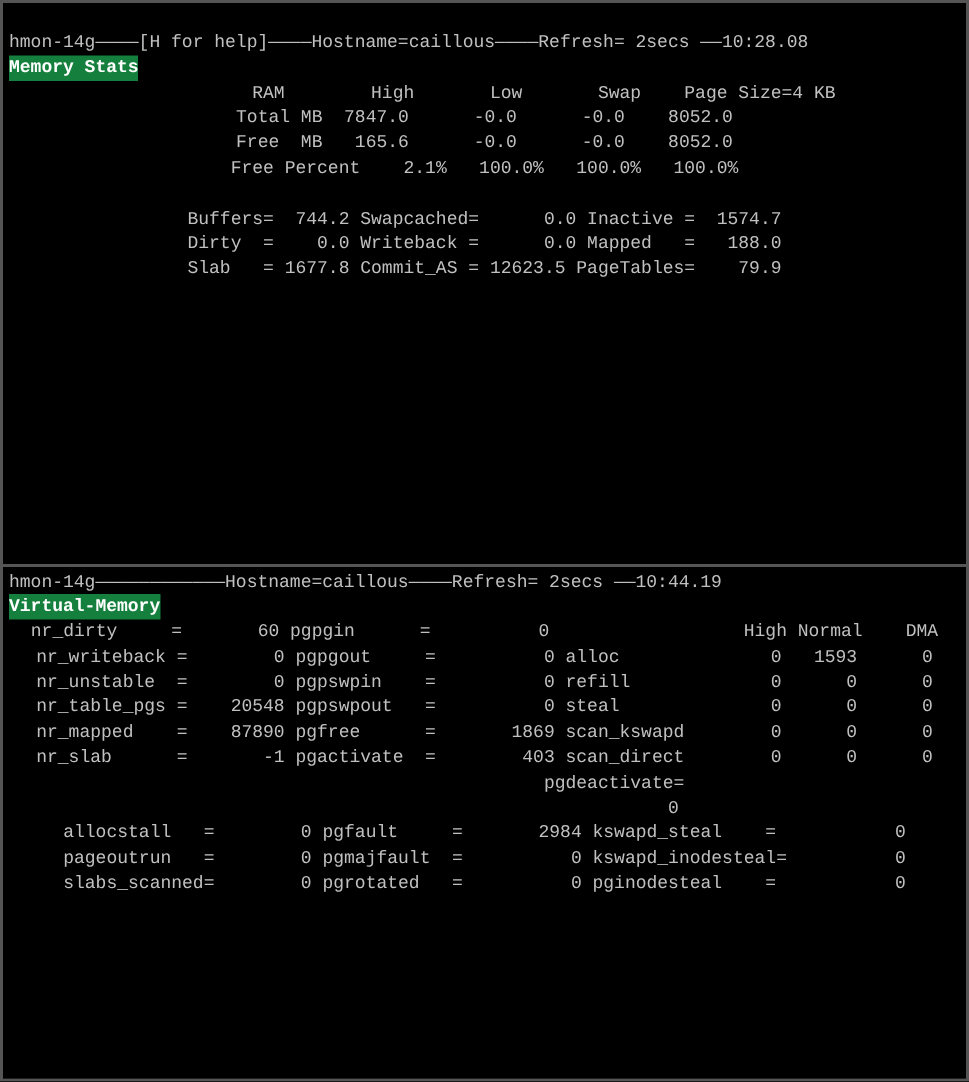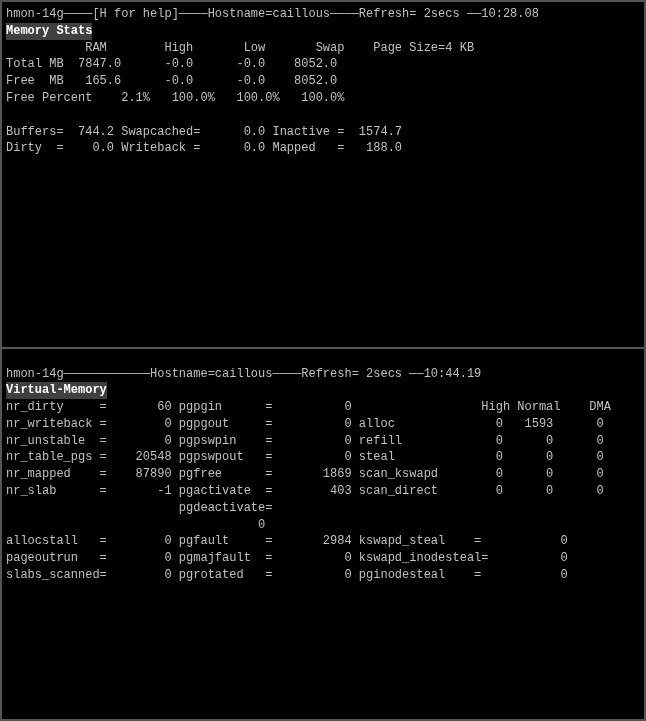--- a/index.html
+++ b/index.html
@@ -33,54 +33,56 @@
     .panel-divider {
       height: 2px;
       background: #555;
     }
     .header-line {
       color: #c0c0c0;
       white-space: pre;
       font-size: 12px;
     }
     .section-title {
-      background: #404040;
+      background: #15803d;
       color: #ffffff;
       font-weight: bold;
       display: inline-block;
     }
     .data-line {
       white-space: pre;
       font-size: 12px;
       color: #c0c0c0;
+      text-align: center;
     }
     .panel-top {
-      padding: 4px 4px;
+      padding: 18px 4px;
     }
     .panel-bottom {
-      padding: 17px 4px;
+      padding: 2px 4px;
     }
   </style>
 </head>
 <body>
 
 <div class="terminal-wrapper">
 
   <div class="panel panel-top">
     <div class="header-line">hmon-14g————[H for help]————Hostname=caillous————Refresh= 2secs ——10:28.08</div>
     <div>
       <span class="section-title">Memory Stats</span>
     </div>
     <div class="data-line">           RAM        High       Low       Swap    Page Size=4 KB</div>
     <div class="data-line">Total MB  7847.0      -0.0      -0.0    8052.0</div>
     <div class="data-line">Free  MB   165.6      -0.0      -0.0    8052.0</div>
     <div class="data-line">Free Percent    2.1%   100.0%   100.0%   100.0%</div>
     <div class="data-line">&nbsp;</div>
     <div class="data-line">Buffers=  744.2 Swapcached=      0.0 Inactive =  1574.7</div>
     <div class="data-line">Dirty  =    0.0 Writeback =      0.0 Mapped   =   188.0</div>
+    <div class="data-line">Slab   = 1677.8 Commit_AS = 12623.5 PageTables=    79.9</div>
   </div>
 
   <div class="panel-divider"></div>
 
   <div class="panel panel-bottom">
     <div class="header-line">hmon-14g————————————Hostname=caillous————Refresh= 2secs ——10:44.19</div>
     <div>
       <span class="section-title">Virtual-Memory</span>
     </div>
     <div class="data-line">nr_dirty     =       60 pgpgin      =          0                  High Normal    DMA</div>

